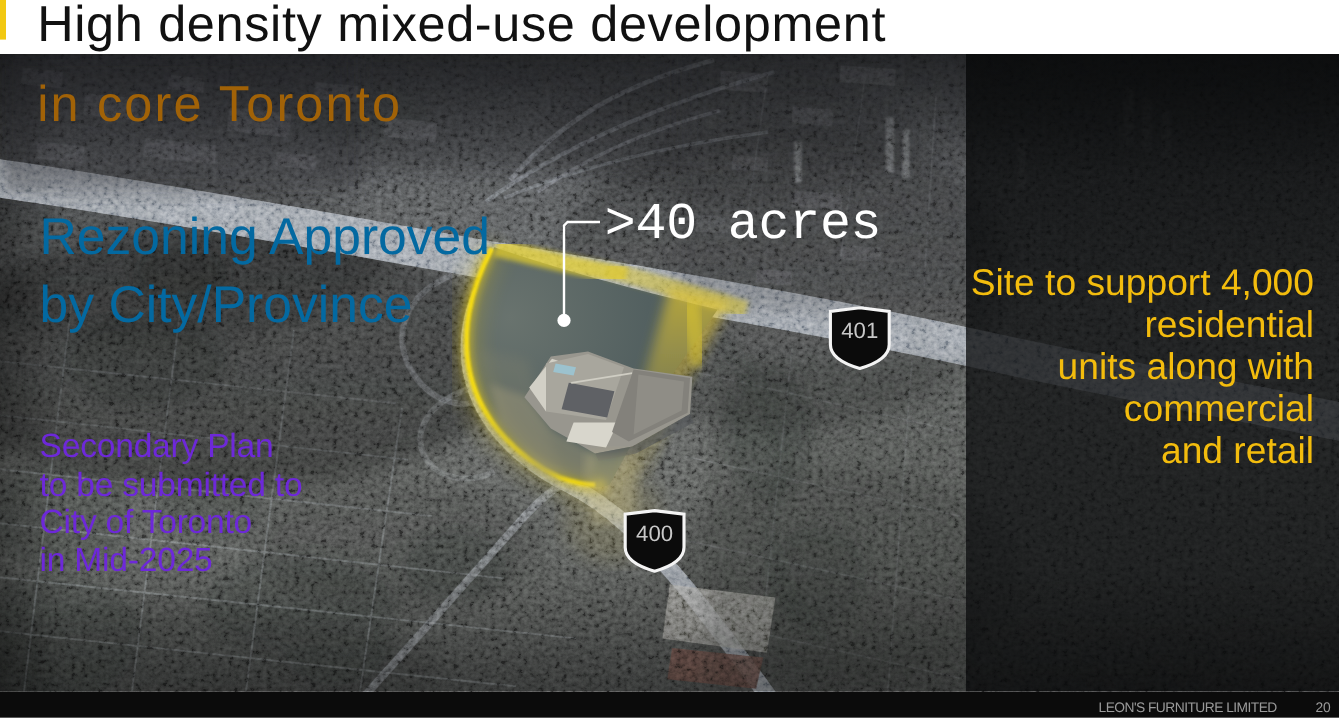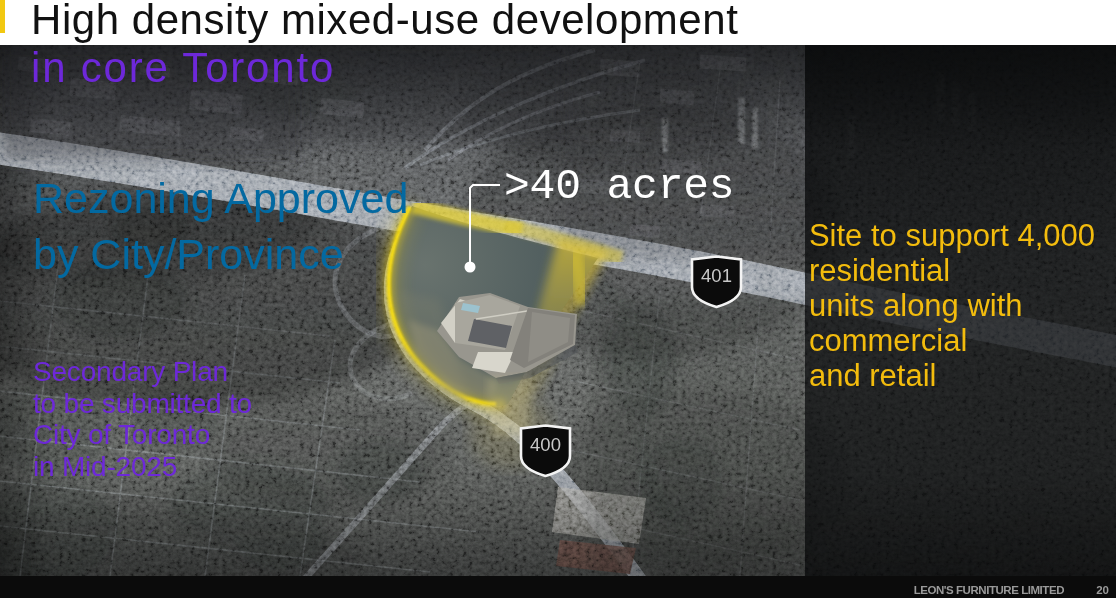--- a/index.html
+++ b/index.html
@@ -2,28 +2,28 @@
 <html><head>
 <meta charset="utf-8">
 <style>
   html,body{margin:0;padding:0;background:#000;}
   #stage{position:relative;width:1116px;height:598px;overflow:hidden;
          font-family:"Liberation Sans",sans-serif;background:#fff;}
   .abs{position:absolute;}
   #header{left:0;top:0;width:1116px;height:45px;background:#ffffff;}
   #ybar{left:0;top:0;width:5px;height:33px;background:#F2C811;}
   #title{left:31px;top:-4px;font-size:42px;color:#111111;letter-spacing:0.55px;white-space:nowrap;}
-  #subtitle{left:31px;top:45px;line-height:45px;font-size:42px;color:#6d28d9;letter-spacing:1.8px;white-space:nowrap;}
+  #subtitle{left:31px;top:64px;line-height:45px;font-size:42px;color:#a16207;letter-spacing:1.8px;white-space:nowrap;}
   #rezoning{left:33px;top:170px;font-size:43px;line-height:56px;letter-spacing:0;color:#0369a1;white-space:nowrap;}
   #acres{left:504px;top:164px;line-height:45px;font-size:43px;letter-spacing:-0.2px;color:#fff;white-space:nowrap;font-family:Liberation Mono, monospace;}
-  #rightgold{right:21px;top:218px;font-size:31px;line-height:35px;color:#F3BC0D;white-space:nowrap;}
+  #rightgold{right:21px;top:218px;font-size:31px;line-height:35px;color:#F3BC0D;text-align:right;white-space:nowrap;}
   #secondary{left:33px;top:356px;font-size:28px;line-height:31.6px;letter-spacing:-0.2px;color:#6d28d9;white-space:nowrap;}
   #footer{left:0;top:576px;width:1116px;height:22px;background:#0b0b0b;}
-  #foottext{right:52px;top:584px;font-size:11.5px;font-weight:bold;color:#9a9a9a;letter-spacing:-0.45px;}
-  #footnum{right:7px;top:584px;font-size:11.5px;font-weight:bold;color:#9a9a9a;}
+  #foottext{right:52px;top:584px;font-size:11.5px;font-weight:normal;color:#9a9a9a;letter-spacing:-0.45px;}
+  #footnum{right:7px;top:584px;font-size:11.5px;font-weight:normal;color:#9a9a9a;}
 </style>
 </head>
 <body>
 <div id="stage">
   <svg class="abs" style="left:0;top:0" width="1116" height="598" viewBox="0 0 1116 598">
     <defs>
       <clipPath id="imgclip">
           <rect x="0" y="45" width="1116" height="531"></rect>
         </clipPath>
       <linearGradient id="baseg" x1="0" y1="45" x2="0" y2="576" gradientUnits="userSpaceOnUse">

